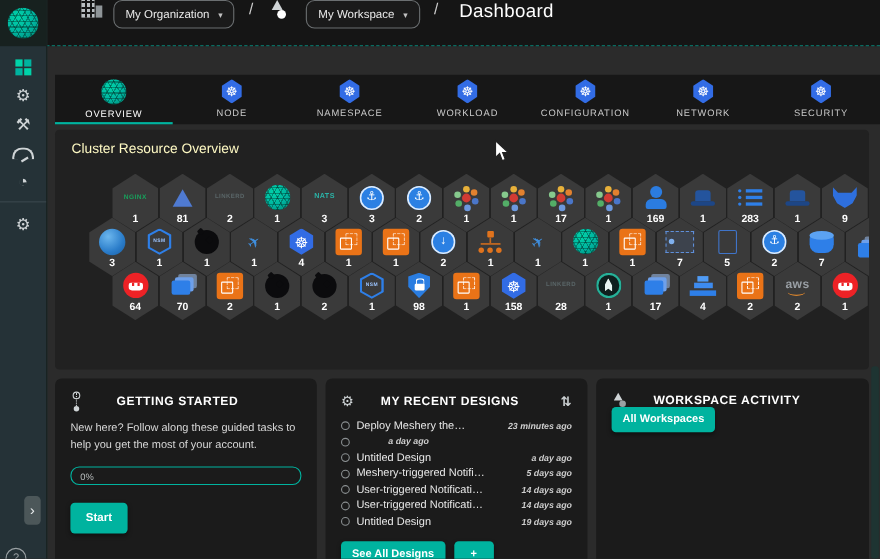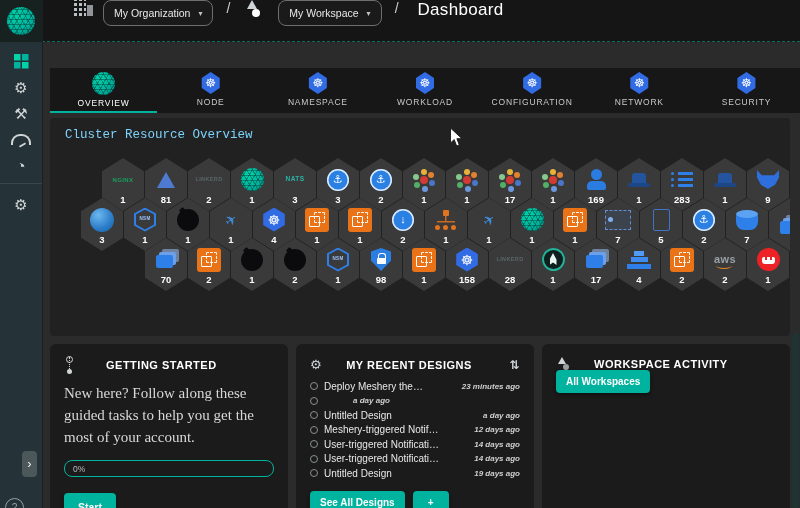--- a/index.html
+++ b/index.html
@@ -52,21 +52,21 @@
   main{position:absolute;left:42px;right:0;top:43px;bottom:0;background:#2b2b2b;}
 
   .tabbar{margin:25px 0 0 8px;height:45px;background:#171717;display:flex;}
   .tab{flex:1;display:flex;flex-direction:column;align-items:center;justify-content:center;gap:3px;cursor:pointer;
        border-bottom:2px solid transparent;box-sizing:border-box;}
   .tab.active{border-bottom-color:#00B39F;}
   .tab-label{font-size:8.5px;letter-spacing:.8px;color:#c9c9c9;}
   .tab.active .tab-label{color:#fff;}
 
   .overview-panel{position:relative;margin:5px 10px 0 8px;height:218px;background:#212121;border-radius:4px;overflow:hidden;}
-  .overview-panel h2{margin:0;padding:10px 0 0 15px;font-size:12.5px;font-weight:500;color:#7dd3fc;font-family:Liberation Mono, monospace;}
+  .overview-panel h2{margin:0;padding:10px 0 0 15px;font-size:12.5px;font-weight:500;color:#fef9c3;}
 
   .hex{position:absolute;width:42px;height:53px;background:#3a3a3a;cursor:pointer;
        clip-path:polygon(50% 0,100% 25%,100% 75%,50% 100%,0 75%,0 25%);
        display:flex;flex-direction:column;align-items:center;justify-content:center;padding-top:2px;box-sizing:border-box;}
   .hex-iconbox{height:27px;display:flex;align-items:center;justify-content:center;}
   .hex-count{font-size:9.5px;font-weight:700;color:#fff;margin-top:1px;}
 
   
   .ic{display:inline-flex;align-items:center;justify-content:center;position:relative;color:#fff;line-height:1;}
   .logo-text{font-weight:700;letter-spacing:.4px;}
@@ -151,21 +151,21 @@
   .p-rd{width:238px;}
   .p-wa{flex:1;}
   .p-title{display:flex;align-items:center;gap:24px;font-size:11px;font-weight:700;letter-spacing:.5px;color:#fff;}
   .p-title .gray{color:#cfd4d6;font-size:13px;}
   .route-icon{width:12px;height:16px;border-left:1.5px dotted #cfd4d6;margin-left:5px;position:relative;}
   .route-icon::before{content:"";position:absolute;left:-4px;top:-1px;width:5px;height:5px;border:1.3px solid #cfd4d6;border-radius:50%;}
   .route-icon::after{content:"";position:absolute;left:-3px;bottom:-1px;width:5px;height:5px;background:#cfd4d6;border-radius:50%;}
   .shapes-sm{width:14px;height:13px;position:relative;}
   .shapes-sm::before{content:"";position:absolute;left:2px;top:0;border-left:4px solid transparent;border-right:4px solid transparent;border-bottom:7px solid #cfd4d6;}
   .shapes-sm::after{content:"";position:absolute;left:7px;top:7px;width:6px;height:6px;border-radius:50%;background:#9aa0a3;}
-  .p-text{font-size:15px;color:#d8d8d8;line-height:1.45;margin:10px 0 12px;font-family:Liberation Serif, serif;}
+  .p-text{font-size:10px;color:#d8d8d8;line-height:1.45;margin:10px 0 12px;}
   .progress{height:15px;border:1px solid #00B39F;border-radius:8px;display:flex;align-items:center;padding-left:8px;
             font-size:8.5px;color:#b8bdbd;margin-bottom:16px;}
   .btn{background:#00B39F;color:#fff;border:none;border-radius:4px;font-size:10.5px;font-weight:600;
        padding:8px 14px;cursor:pointer;box-shadow:0 2px 4px rgba(0,0,0,.4);font-family:inherit;text-align:center;}
   .btn.small{padding:6px 10px;font-size:10px;}
   .sort-icon{margin-left:auto;font-size:12px;color:#cfd4d6;cursor:pointer;}
   .design-list{margin-top:7px;}
   .design-row{display:flex;align-items:center;gap:6px;height:14.5px;cursor:pointer;}
   .design-bullet{width:6px;height:6px;border:1px solid #8a8f91;border-radius:50%;flex:none;}
   .design-name{flex:1;font-size:10px;color:#e8e8e8;white-space:nowrap;overflow:hidden;text-overflow:ellipsis;}
@@ -458,20 +458,26 @@
           <span class="hex-iconbox">
             <span class="ic ic-database-icon"></span>
           </span>
           <span class="hex-count">7</span>
         </div>
         <div class="hex" style="left: 719px; top: 80px;">
           <span class="hex-iconbox">
             <span class="ic ic-blue-layers-icon"></span>
           </span>
           <span class="hex-count"></span>
+        </div>
+        <div class="hex" style="left: 52px; top: 120px;">
+          <span class="hex-iconbox">
+            <span class="ic ic-couchbase-logo-icon"></span>
+          </span>
+          <span class="hex-count">64</span>
         </div>
         <div class="hex" style="left: 95px; top: 120px;">
           <span class="hex-iconbox">
             <span class="ic ic-blue-layers-icon"></span>
           </span>
           <span class="hex-count">70</span>
         </div>
         <div class="hex" style="left: 138px; top: 120px;">
           <span class="hex-iconbox">
             <span class="ic ic-orange-stack-icon"></span>
@@ -595,21 +601,21 @@
               <span class="design-time">a day ago</span>
             </div>
             <div class="design-row">
               <span class="design-bullet"></span>
               <span class="design-name">Untitled Design</span>
               <span class="design-time">a day ago</span>
             </div>
             <div class="design-row">
               <span class="design-bullet"></span>
               <span class="design-name">Meshery-triggered Notifi…</span>
-              <span class="design-time">12 days ago</span>
+              <span class="design-time">5 days ago</span>
             </div>
             <div class="design-row">
               <span class="design-bullet"></span>
               <span class="design-name">User-triggered Notification</span>
               <span class="design-time">14 days ago</span>
             </div>
             <div class="design-row">
               <span class="design-bullet"></span>
               <span class="design-name">User-triggered Notification</span>
               <span class="design-time">14 days ago</span>

